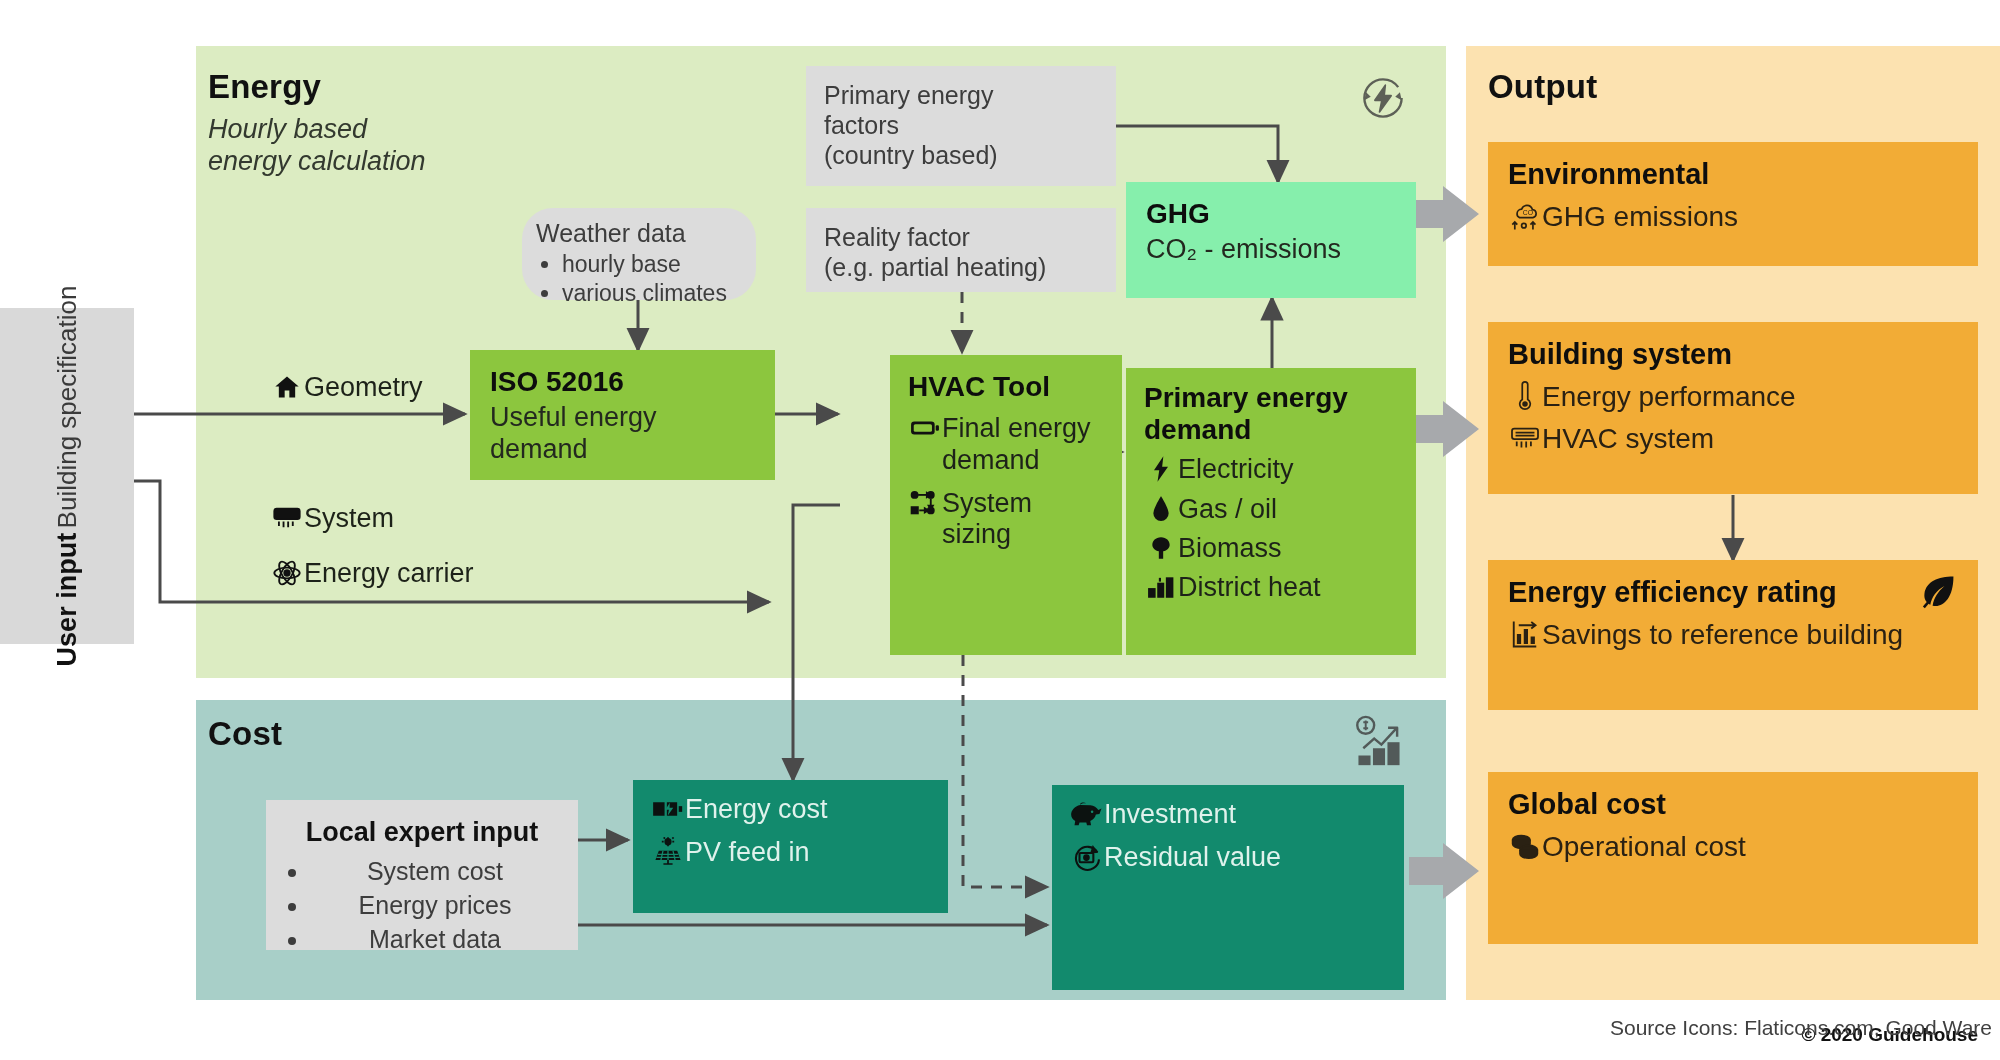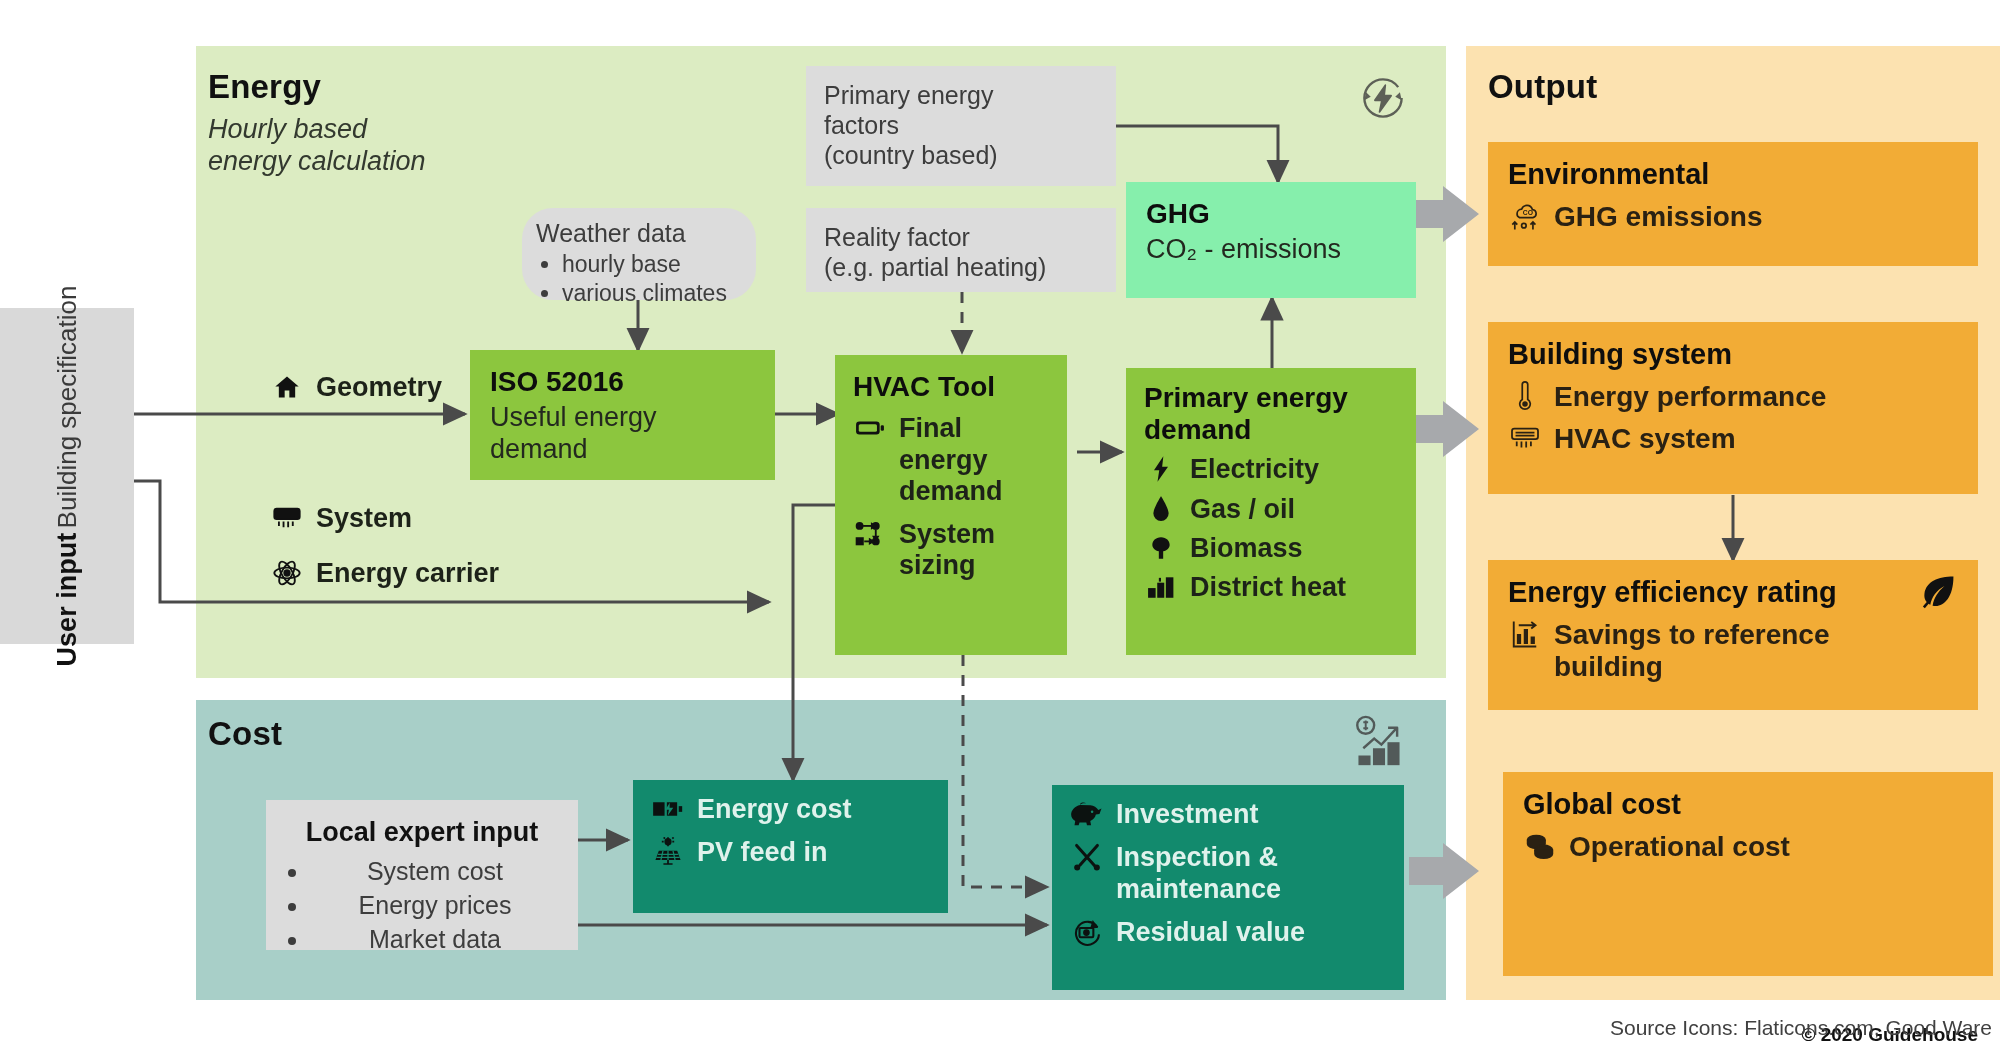--- a/index.html
+++ b/index.html
@@ -31,21 +31,21 @@
   .gbox ul{margin:2px 0 0 0;padding:0 0 0 26px;}
   .gbox li{font-size:23px;line-height:1.28;color:#3d3d3d;}
 
   .green-mid{background:#8cc63e;}
   .green-ghg{background:#86efac;}
   .teal-dark{background:#128a6d;}
 
   .boxtitle{font-weight:bold;font-size:28px;color:#0d0d0d;line-height:1.15;}
   .boxtext{font-size:27px;color:#23281f;line-height:1.18;}
 
-  .row{display:flex;align-items:flex-start;gap:12px;font-weight:bold;}
+  .row{display:flex;align-items:flex-start;}
   .rowi{flex:0 0 34px;width:34px;height:30px;display:flex;align-items:center;justify-content:center;}
   .rowi svg{display:block;}
   .rowlab{font-size:27px;line-height:1.16;color:#1d2219;}
 
   
   .ocard{background:#f2ac36;padding:16px 20px;}
   .ocard .otitle{font-weight:bold;font-size:29px;color:#0e0e0e;margin-bottom:6px;}
   .ocard .row{margin-top:10px;}
   .ocard .rowlab{font-size:28px;color:#2a2113;}
 
@@ -182,21 +182,21 @@
     </span>
     <span class="rowlab">Energy carrier</span>
   </div>
 
   <div class="abs green-mid" style="left:470px;top:350px;width:305px;height:130px;padding:16px 20px;box-sizing:border-box;">
     <div class="boxtitle">ISO 52016</div>
     <div class="boxtext" style="margin-top:4px;">Useful energy</div>
     <div class="boxtext">demand</div>
   </div>
 
-  <div class="abs green-mid" style="left:835px;top:355px;width:232px;height:300px;padding:16px 18px;box-sizing:border-box;">
+  <div class="abs green-mid" style="left:890px;top:355px;width:232px;height:300px;padding:16px 18px;box-sizing:border-box;">
     <div class="boxtitle">HVAC Tool</div>
     <div class="row" style="margin-top:10px;">
       <span class="rowi">
         <svg width="30" height="20" viewBox="0 0 28 16" fill="#111">
           <rect x="1" y="2" width="22" height="12" rx="3"></rect>
           <rect x="3.5" y="4.5" width="17" height="7" rx="1.5" fill="#8cc63e"></rect>
           <rect x="24" y="5.5" width="3" height="5" rx="1.2"></rect>
         </svg>
       </span>
       <span class="rowlab">Final energy demand</span>
@@ -315,31 +315,20 @@
         <svg width="34" height="26" viewBox="0 0 30 22" fill="#0c1210">
           <path d="M9 3 C4 4 1 8 1 11.5 C1 14 2.4 16 4.6 17.2 L4 21 h3.6 l0.8 -2.4 h6 L15 21 h3.6 l-0.7 -3.9 C20.6 16 22.4 13.8 22.8 11.4 L26 11 l1.8 -4.8 L25 7.4 C23.6 5 21 3.4 18 3.2 L9 3 Z"></path>
           <path d="M9 2 C10 0.6 13 0.4 14.4 1.8 C12.6 1.4 10.6 1.6 9 2.8 Z"></path>
           <circle cx="19.5" cy="9" r="1.1" fill="#128a6d"></circle>
         </svg>
       </span>
       <span class="rowlab" style="color:#dff2ec;">Investment</span>
     </div>
     <div class="row" style="margin-top:12px;">
       <span class="rowi">
-        <svg width="32" height="30" viewBox="0 0 26 26" fill="none" stroke="#0c1210" stroke-width="2.6" stroke-linecap="round">
-          <path d="M4 3 L20 21"></path>
-            <path d="M22 3 L7 20"></path>
-          <circle cx="21.5" cy="22" r="2.6" fill="#0c1210" stroke="none"></circle>
-          <circle cx="4.5" cy="22" r="2.6" fill="#0c1210" stroke="none"></circle>
-        </svg>
-      </span>
-      <span class="rowlab" style="color:#dff2ec;">Inspection &amp; maintenance</span>
-    </div>
-    <div class="row" style="margin-top:12px;">
-      <span class="rowi">
         <svg width="30" height="30" viewBox="0 0 26 26" fill="none" stroke="#0c1210" stroke-width="1.8">
           <path d="M22 9 A10 10 0 1 0 23.4 15"></path>
           <path d="M18 2.6 L22.6 9.4 L15.6 10.2 Z" fill="#0c1210" stroke="none"></path>
           <rect x="6.5" y="9.5" width="12" height="8" rx="1"></rect>
           <circle cx="12.5" cy="13.5" r="2" fill="#0c1210"></circle>
         </svg>
       </span>
       <span class="rowlab" style="color:#dff2ec;">Residual value</span>
     </div>
   </div>
@@ -400,21 +389,21 @@
           <rect x="5.5" y="12" width="3.4" height="8" fill="#2a2113" stroke="none"></rect>
           <rect x="11" y="8" width="3.4" height="12" fill="#2a2113" stroke="none"></rect>
           <rect x="16.5" y="14" width="3.4" height="6" fill="#2a2113" stroke="none"></rect>
           <path d="M7 5 L20 5 M17 2.4 L20.4 5 L17 7.6"></path>
         </svg>
       </span>
       <span class="rowlab" style="max-width:380px;">Savings to reference building</span>
     </div>
   </div>
 
-  <div class="abs ocard" style="left:1488px;top:772px;width:490px;height:204px;margin-left:15px;">
+  <div class="abs ocard" style="left:1488px;top:772px;width:490px;height:172px;">
     <div class="otitle">Global cost</div>
     <div class="row">
       <span class="rowi">
         <svg width="32" height="28" viewBox="0 0 26 22" fill="none" stroke="#2a2113" stroke-width="1.5">
           <ellipse cx="10" cy="6" rx="7" ry="3.4" fill="#2a2113"></ellipse>
           <path d="M3 6 v3.4 c0 1.9 3.1 3.4 7 3.4 s7 -1.5 7 -3.4 V6" fill="#2a2113"></path>
           <ellipse cx="16" cy="14" rx="7" ry="3.4" fill="#2a2113"></ellipse>
           <path d="M9 14 v3.4 c0 1.9 3.1 3.4 7 3.4 s7 -1.5 7 -3.4 V14" fill="#2a2113"></path>
         </svg>
       </span>

